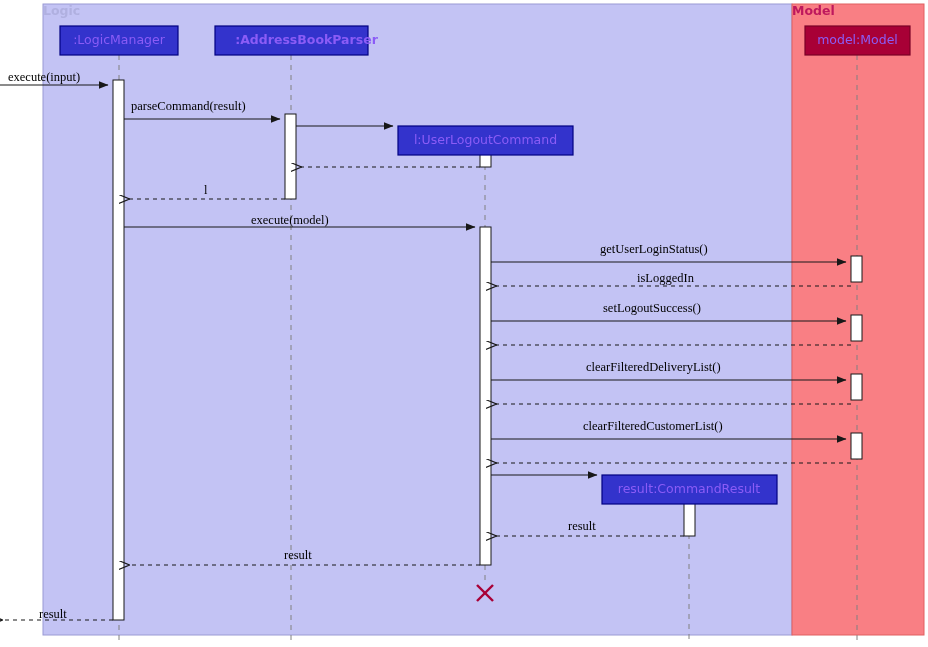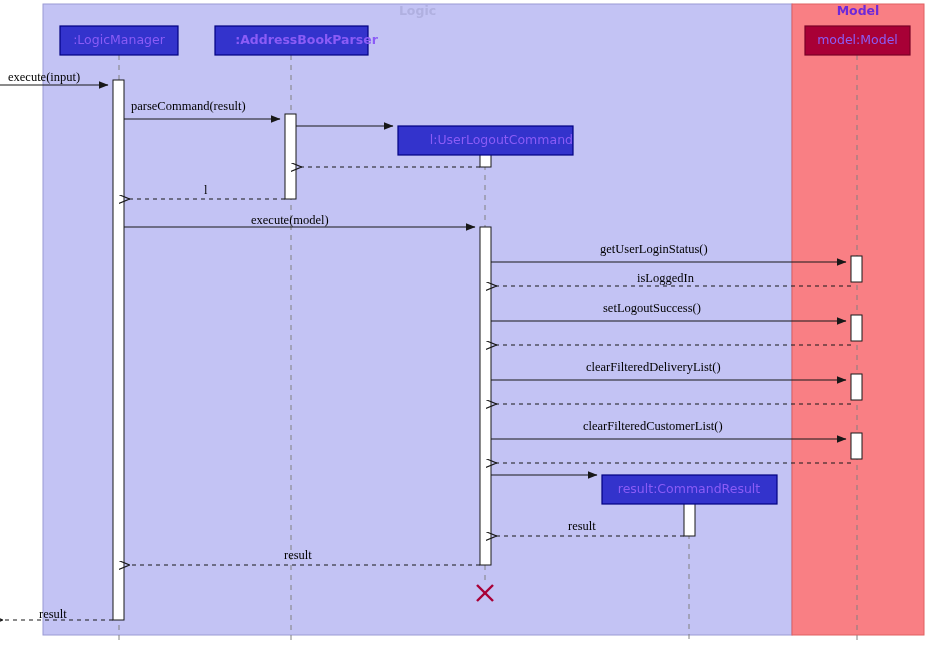--- a/index.html
+++ b/index.html
@@ -25,21 +25,21 @@
     color:#8b5cf6;
     white-space:nowrap;
     text-align:center;
     line-height:1;
   }
   .grouptitle {
     position:absolute;
     font-size:12.5px;
     font-weight:bold;
     white-space:nowrap;
-    text-align:center;
+    text-align:left;
     line-height:1;
   }
 </style>
 </head>
 <body>
 
 <svg id="diagram" viewBox="0 0 928 647" xmlns="http://www.w3.org/2000/svg">
   <defs>
     <marker id="arrowFull" markerWidth="10" markerHeight="8" refX="9.5" refY="4" orient="auto" markerUnits="userSpaceOnUse">
       <path d="M0,0 L10,4 L0,8 z" fill="#181818"></path>
@@ -134,25 +134,25 @@
   </g>
   <g>
     <rect x="602" y="475" width="175" height="29" fill="#3333cc" stroke="#000080" stroke-width="1.2"></rect>
   </g>
   <g>
     <rect x="805" y="26" width="105" height="29" fill="#a80036" stroke="#7a0026" stroke-width="1.2"></rect>
   </g>
 </svg>
 
 <div class="grouptitle" style="left:43px; top:5px; width:749px; color:#b0b0e0;">Logic</div>
-<div class="grouptitle" style="left:792px; top:5px; width:132px; color:#6d28d9;">Model</div>
+<div class="grouptitle" style="left:792px; top:5px; width:132px; color:#be185d;">Model</div>
 
 <div class="boxlabel" style="left:60px; top:34px; width:118px;">:LogicManager</div>
 <div class="boxlabel" style="left:215px; top:34px; width:183px;font-weight:bold;">:AddressBookParser</div>
-<div class="boxlabel" style="left:398px; top:134px; width:175px;text-align:right;">l:UserLogoutCommand</div>
+<div class="boxlabel" style="left:398px; top:134px; width:175px;">l:UserLogoutCommand</div>
 <div class="boxlabel" style="left:602px; top:483px; width:158px;margin-left:8px;">result:CommandResult</div>
 <div class="boxlabel" style="left:805px; top:34px; width:105px;">model:Model</div>
 
 <div class="lbl" style="left:8px; top:71px;">execute(input)</div>
 <div class="lbl" style="left:131px; top:100px;">parseCommand(result)</div>
 <div class="lbl" style="left:204px; top:184px;">l</div>
 <div class="lbl" style="left:251px; top:214px;">execute(model)</div>
 <div class="lbl" style="left:600px; top:243px;">getUserLoginStatus()</div>
 <div class="lbl" style="left:637px; top:272px;">isLoggedIn</div>
 <div class="lbl" style="left:603px; top:302px;">setLogoutSuccess()</div>

